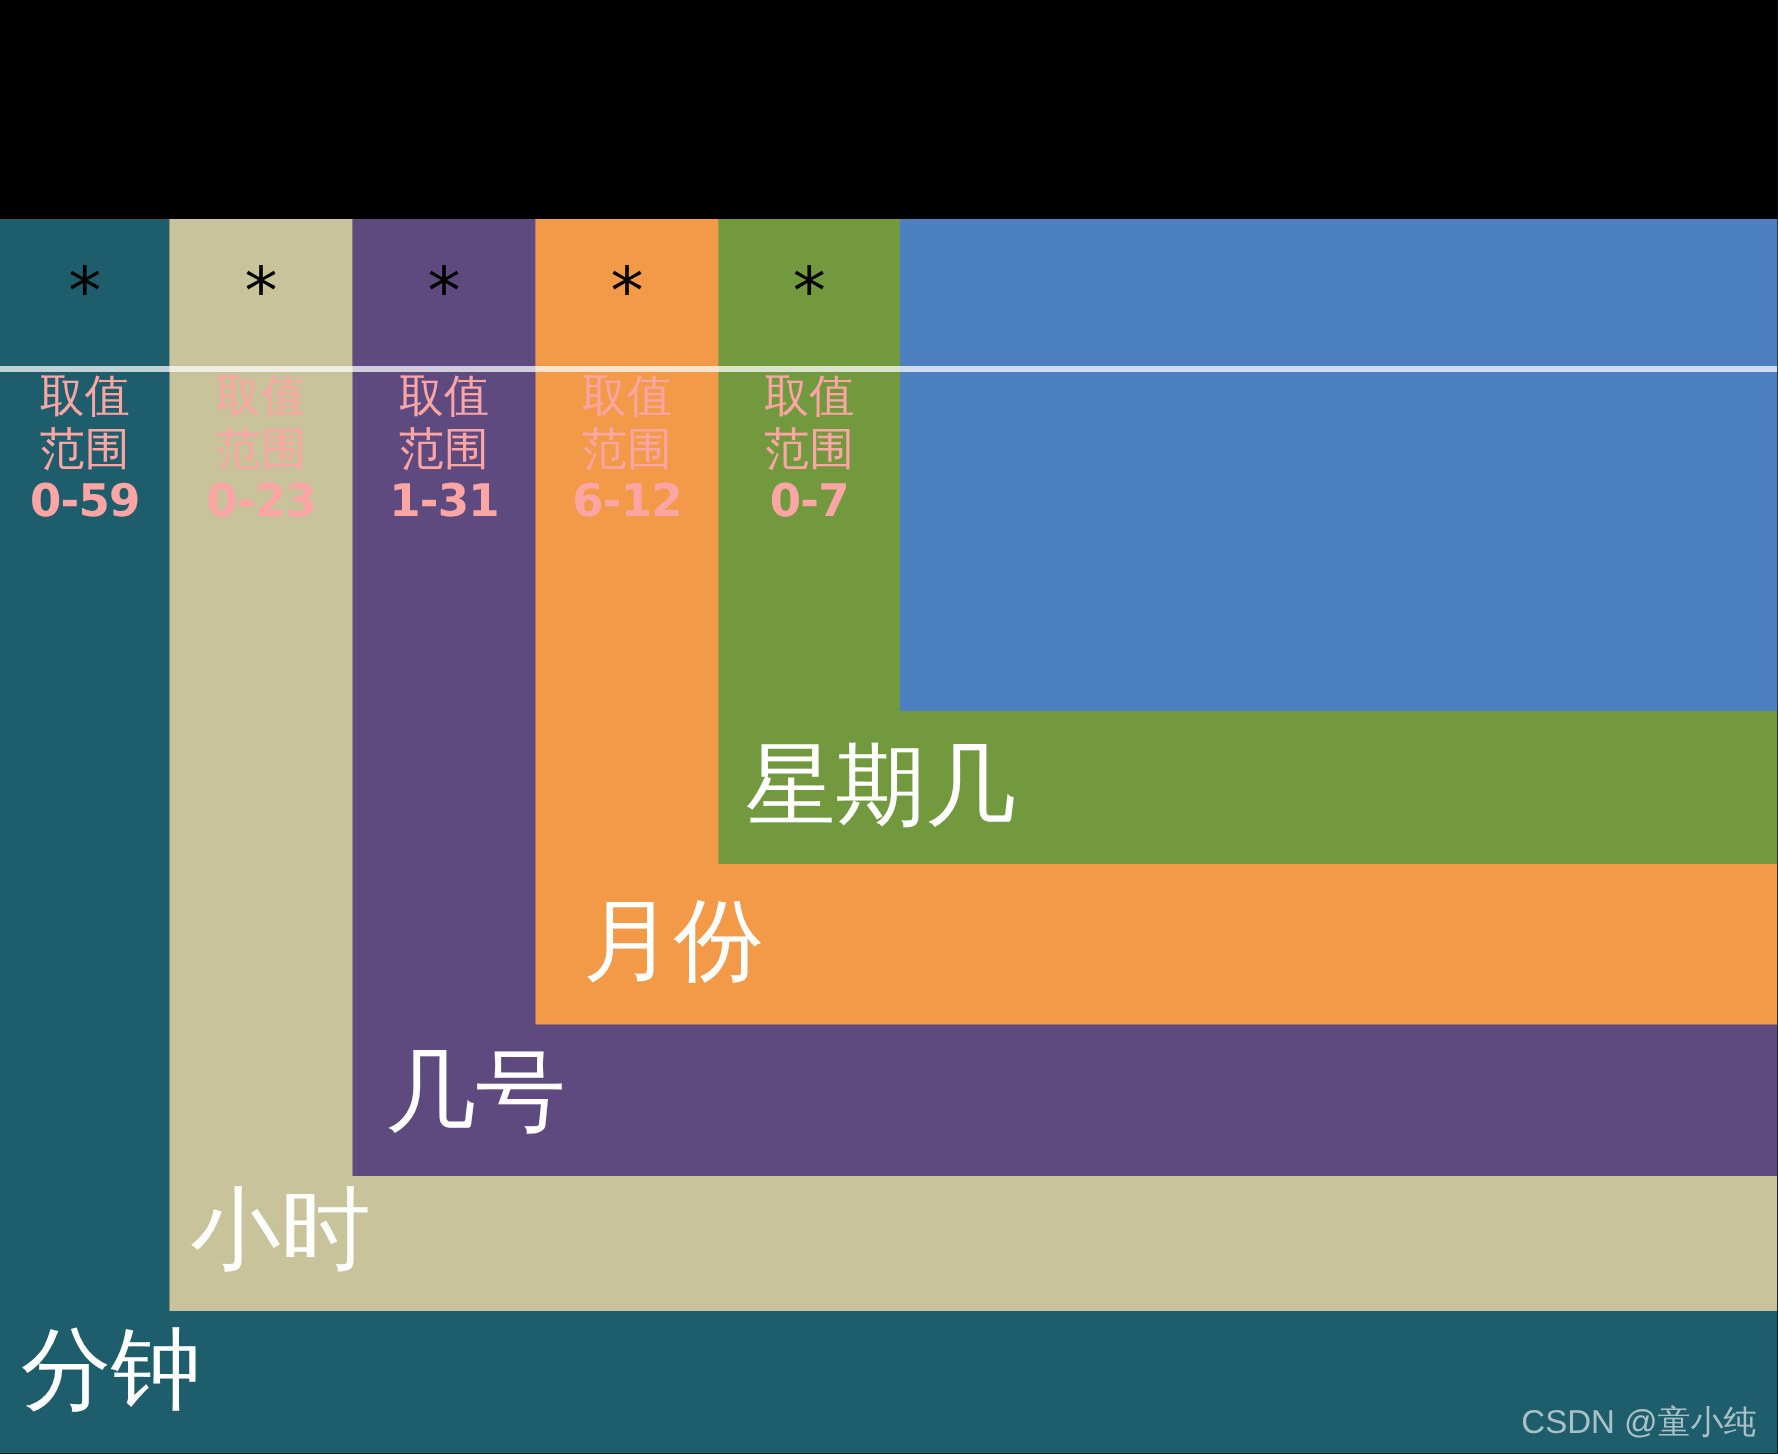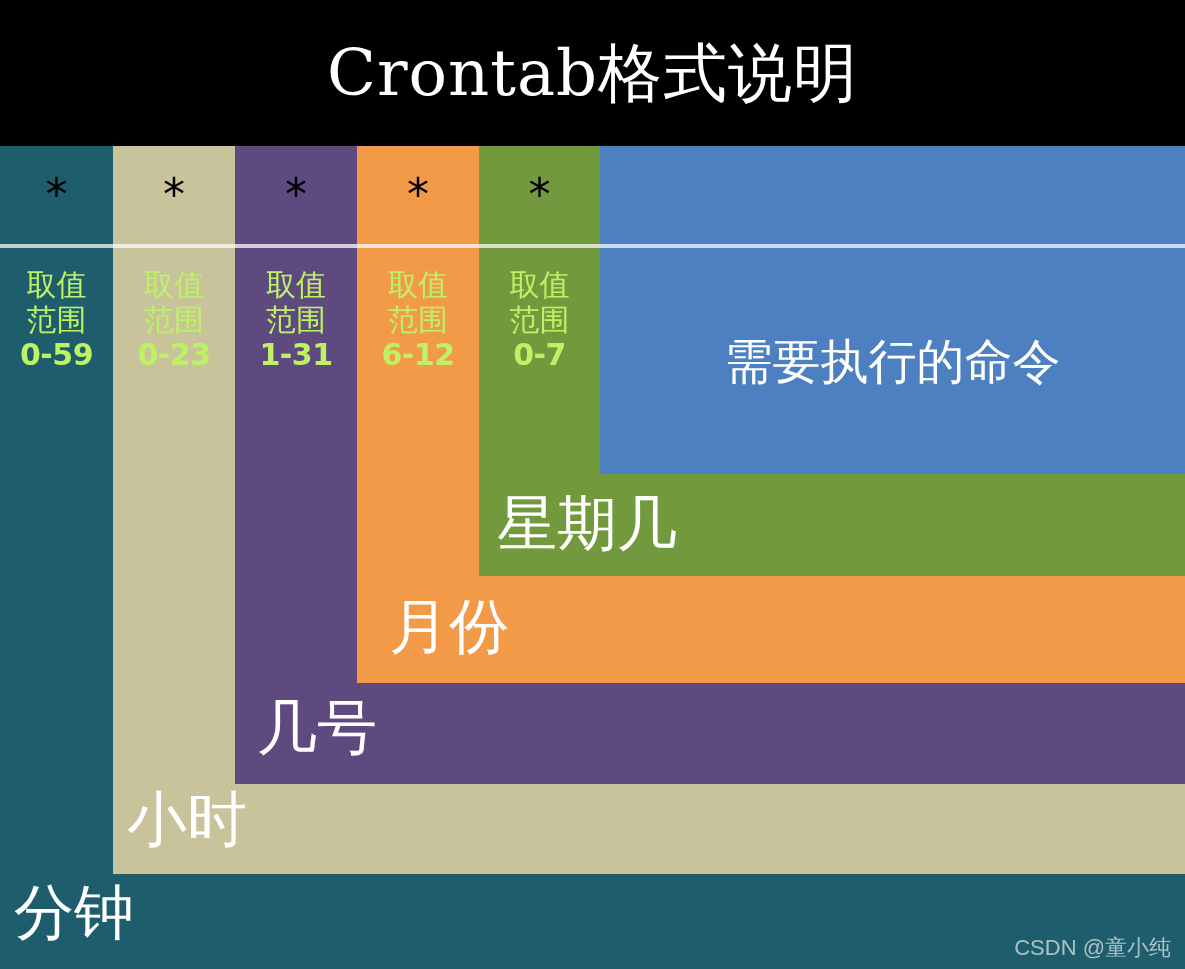--- a/index.html
+++ b/index.html
@@ -116,23 +116,22 @@
     left: 0; top: 98px;
     width: 1185px;
     height: 4px;
     background: rgba(255,255,255,0.72);
   }
 
   
   .range-cell {
     position: absolute;
     top: 102px;
-    padding-top: 20px;
     box-sizing: border-box;
-    color: #bef264;
+    color: #fca5a5;
     font-size: 30px;
     line-height: 1.16;
     text-align: center;
   }
   .range-cell .num {
     font-weight: bold;
     letter-spacing: -0.5px;
   }
 
   #command-desc {
@@ -158,23 +157,20 @@
     line-height: 1;
     white-space: nowrap;
     font-family: Liberation Sans, sans-serif;
   }
 </style>
 </head>
 <body>
 
 <div id="page">
 
-  <div id="title-bar">
-    <div id="title-text">Crontab格式说明</div>
-  </div>
 
   <div id="diagram">
 
     <div class="band" id="band-minute">
       <span class="band-label" style="left:14px; bottom:26px;">分钟</span>
     </div>
 
     <div class="band" id="band-hour">
       <span class="band-label" style="left:14px; bottom:24px;">小时</span>
     </div>
@@ -236,18 +232,17 @@
       <div>范围</div>
       <div class="num">6-12</div>
     </div>
 
     <div class="range-cell" style="left:479px; width:121px;">
       <div>取值</div>
       <div>范围</div>
       <div class="num">0-7</div>
     </div>
 
-    <div id="command-desc">需要执行的命令</div>
 
     <div id="watermark">CSDN @童小纯</div>
 
   </div>
 </div>
 
 </body></html>

